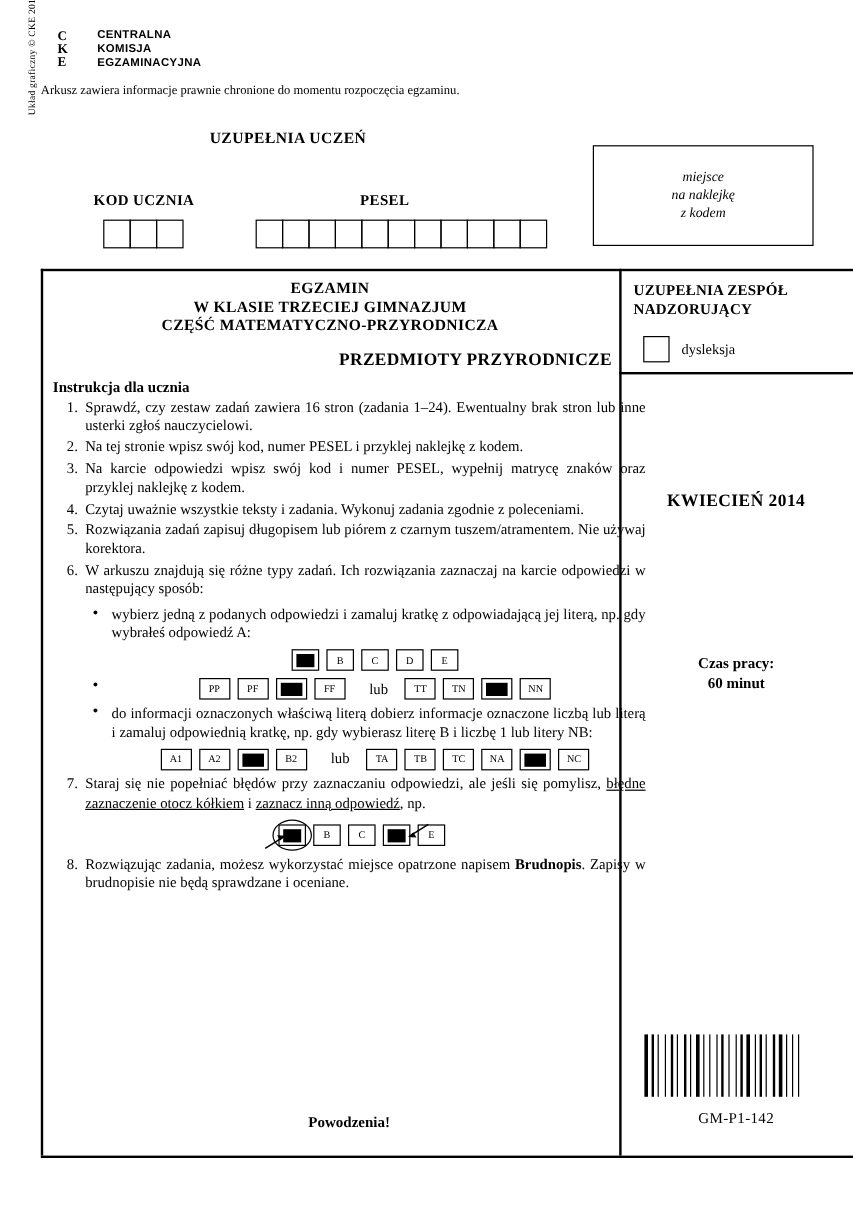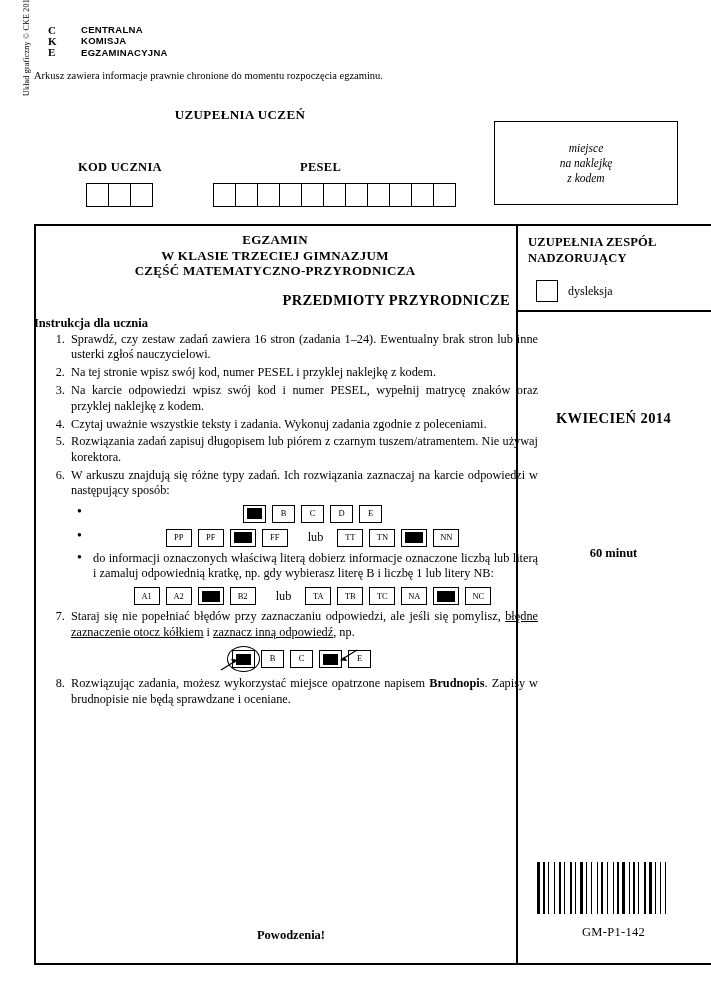--- a/index.html
+++ b/index.html
@@ -77,21 +77,21 @@
   
   .exam-title{
     position:absolute;left:40px;top:232px;width:470px;text-align:center;
     font-weight:bold;font-size:13px;line-height:15.5px;letter-spacing:.3px;
   }
   .subject-title{
     position:absolute;left:40px;top:292px;width:470px;text-align:right;
     font-weight:bold;font-size:14.5px;letter-spacing:.3px;
   }
   .instr-head{
-    position:absolute;left:34px;top:316px;font-weight:bold;font-size:12.5px;
+    position:absolute;left:44px;top:316px;font-weight:bold;font-size:12.5px;
   }
 
   ol.instr{
     position:absolute;left:44px;top:332px;width:470px;
     margin:0;padding:0 0 0 24px;
     font-size:12.3px;line-height:15.4px;
     text-align:justify;
   }
   ol.instr > li{margin-bottom:2.5px;padding-left:3px;}
   ol.instr > li::marker{font-size:12.3px;}
@@ -241,20 +241,21 @@
     <li>Na karcie odpowiedzi wpisz swój kod i numer PESEL, wypełnij matrycę znaków oraz przyklej naklejkę z kodem.</li>
     <li>Czytaj uważnie wszystkie teksty i zadania. Wykonuj zadania zgodnie z poleceniami.</li>
     <li>Rozwiązania zadań zapisuj długopisem lub piórem z czarnym tuszem/atramentem. Nie używaj korektora.</li>
 
     <li>
       <span>W arkuszu znajdują się różne typy zadań. Ich rozwiązania zaznaczaj na karcie odpowiedzi w następujący sposób:</span>
 
       <ul class="bullets">
 
         <li>
+          <span>wybierz jedną z podanych odpowiedzi i zamaluj kratkę z odpowiadającą jej literą, np. gdy wybrałeś odpowiedź A:</span>
           <div class="ansrow center-row">
             <div class="ansgroup">
               <div class="ab filled"></div>
               <div class="ab">B</div>
               <div class="ab">C</div>
               <div class="ab">D</div>
               <div class="ab">E</div>
             </div>
           </div>
         </li>
@@ -333,20 +334,21 @@
   <div class="uzup-zespol">
     <div>UZUPEŁNIA ZESPÓŁ</div>
     <div>NADZORUJĄCY</div>
   </div>
   <div class="dysleksja-box"></div>
   <div class="dysleksja-label">dysleksja</div>
 
   <div class="kwiecien">KWIECIEŃ 2014</div>
 
   <div class="czas">
+    <div>Czas pracy:</div>
     <div>60 minut</div>
   </div>
 
   <div class="barcode" id="barcode">
       <i style="left: 0px; width: 3px;"></i>
       <i style="left: 6px; width: 2px;"></i>
       <i style="left: 11px; width: 1px;"></i>
       <i style="left: 17px; width: 1px;"></i>
       <i style="left: 22px; width: 2px;"></i>
       <i style="left: 27px; width: 1px;"></i>

